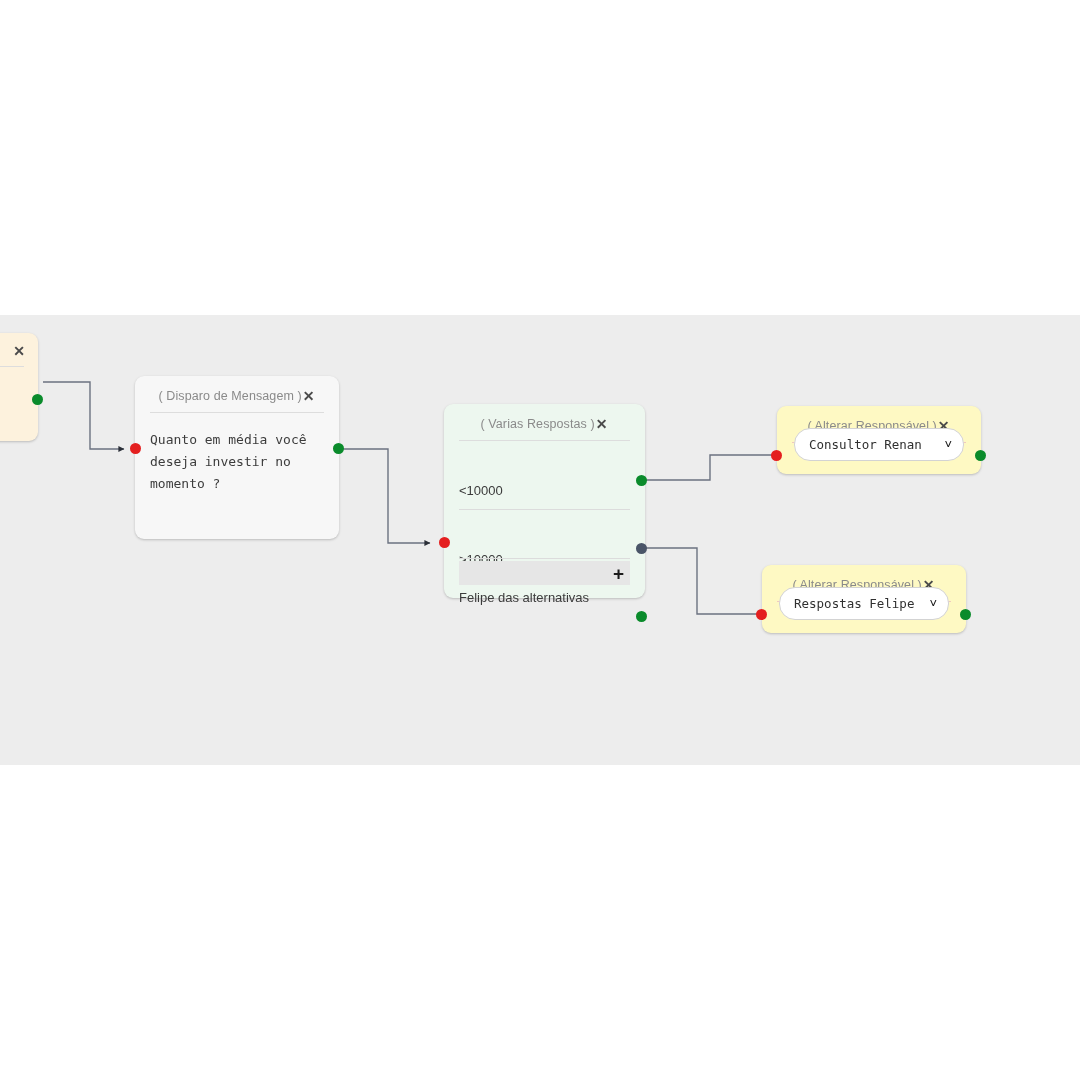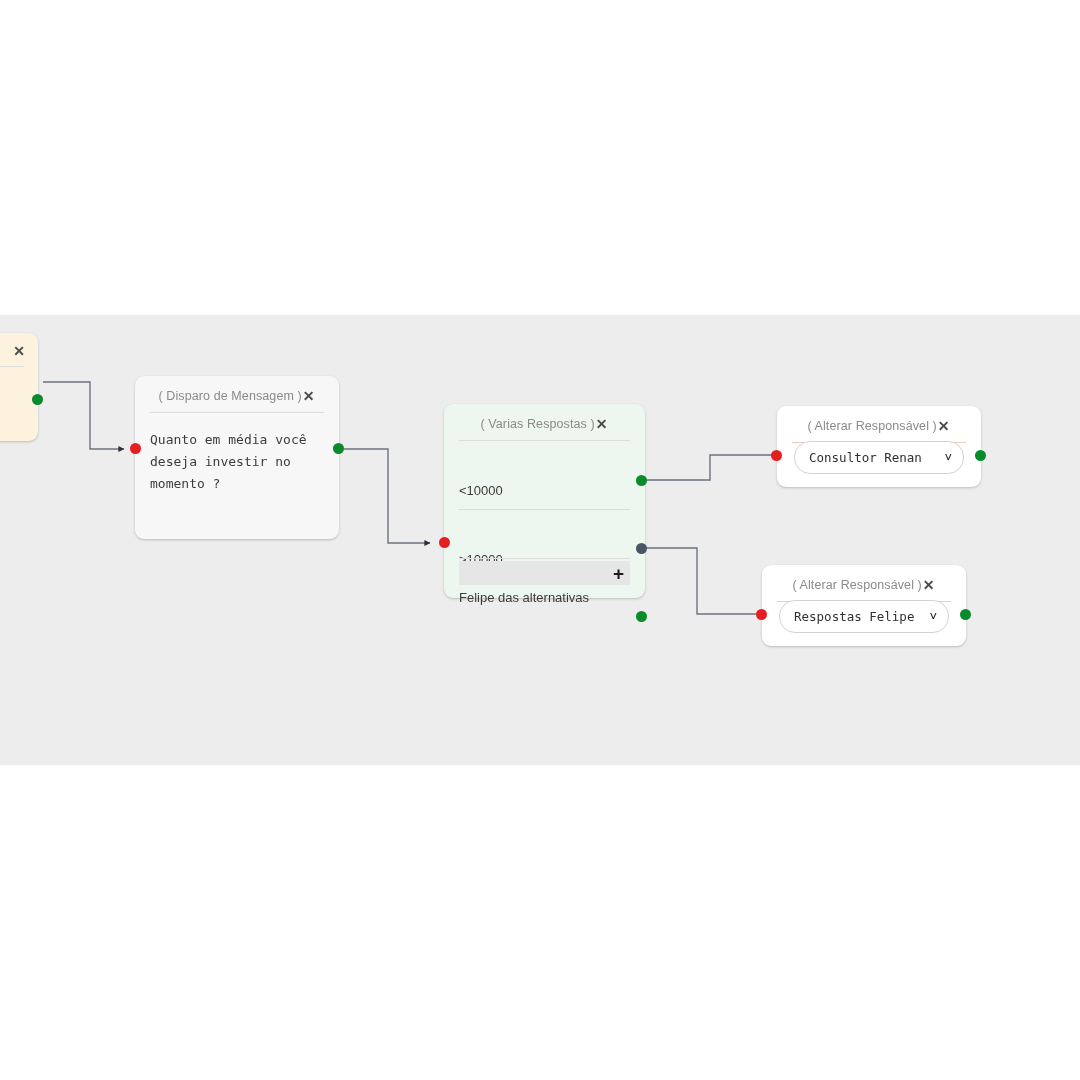--- a/index.html
+++ b/index.html
@@ -153,22 +153,22 @@
     font-size: 19px;
     line-height: 1;
     color: #1c1c1c;
     font-weight: bold;
     cursor: pointer;
   }
 
   
   .node-resp {
     width: 204px;
-    height: 81px;
-    background: #ffffff;
+    height: 68px;
+    background: #fef9c3;
   }
   .node-resp .hr { background: #f0c9bf; }
   .node-resp .resp-select {
     position: absolute;
     left: 17px;
     right: 17px;
     bottom: 13px;
     height: 33px;
     background: #ffffff;
     border: 1px solid #d3d3d3;

